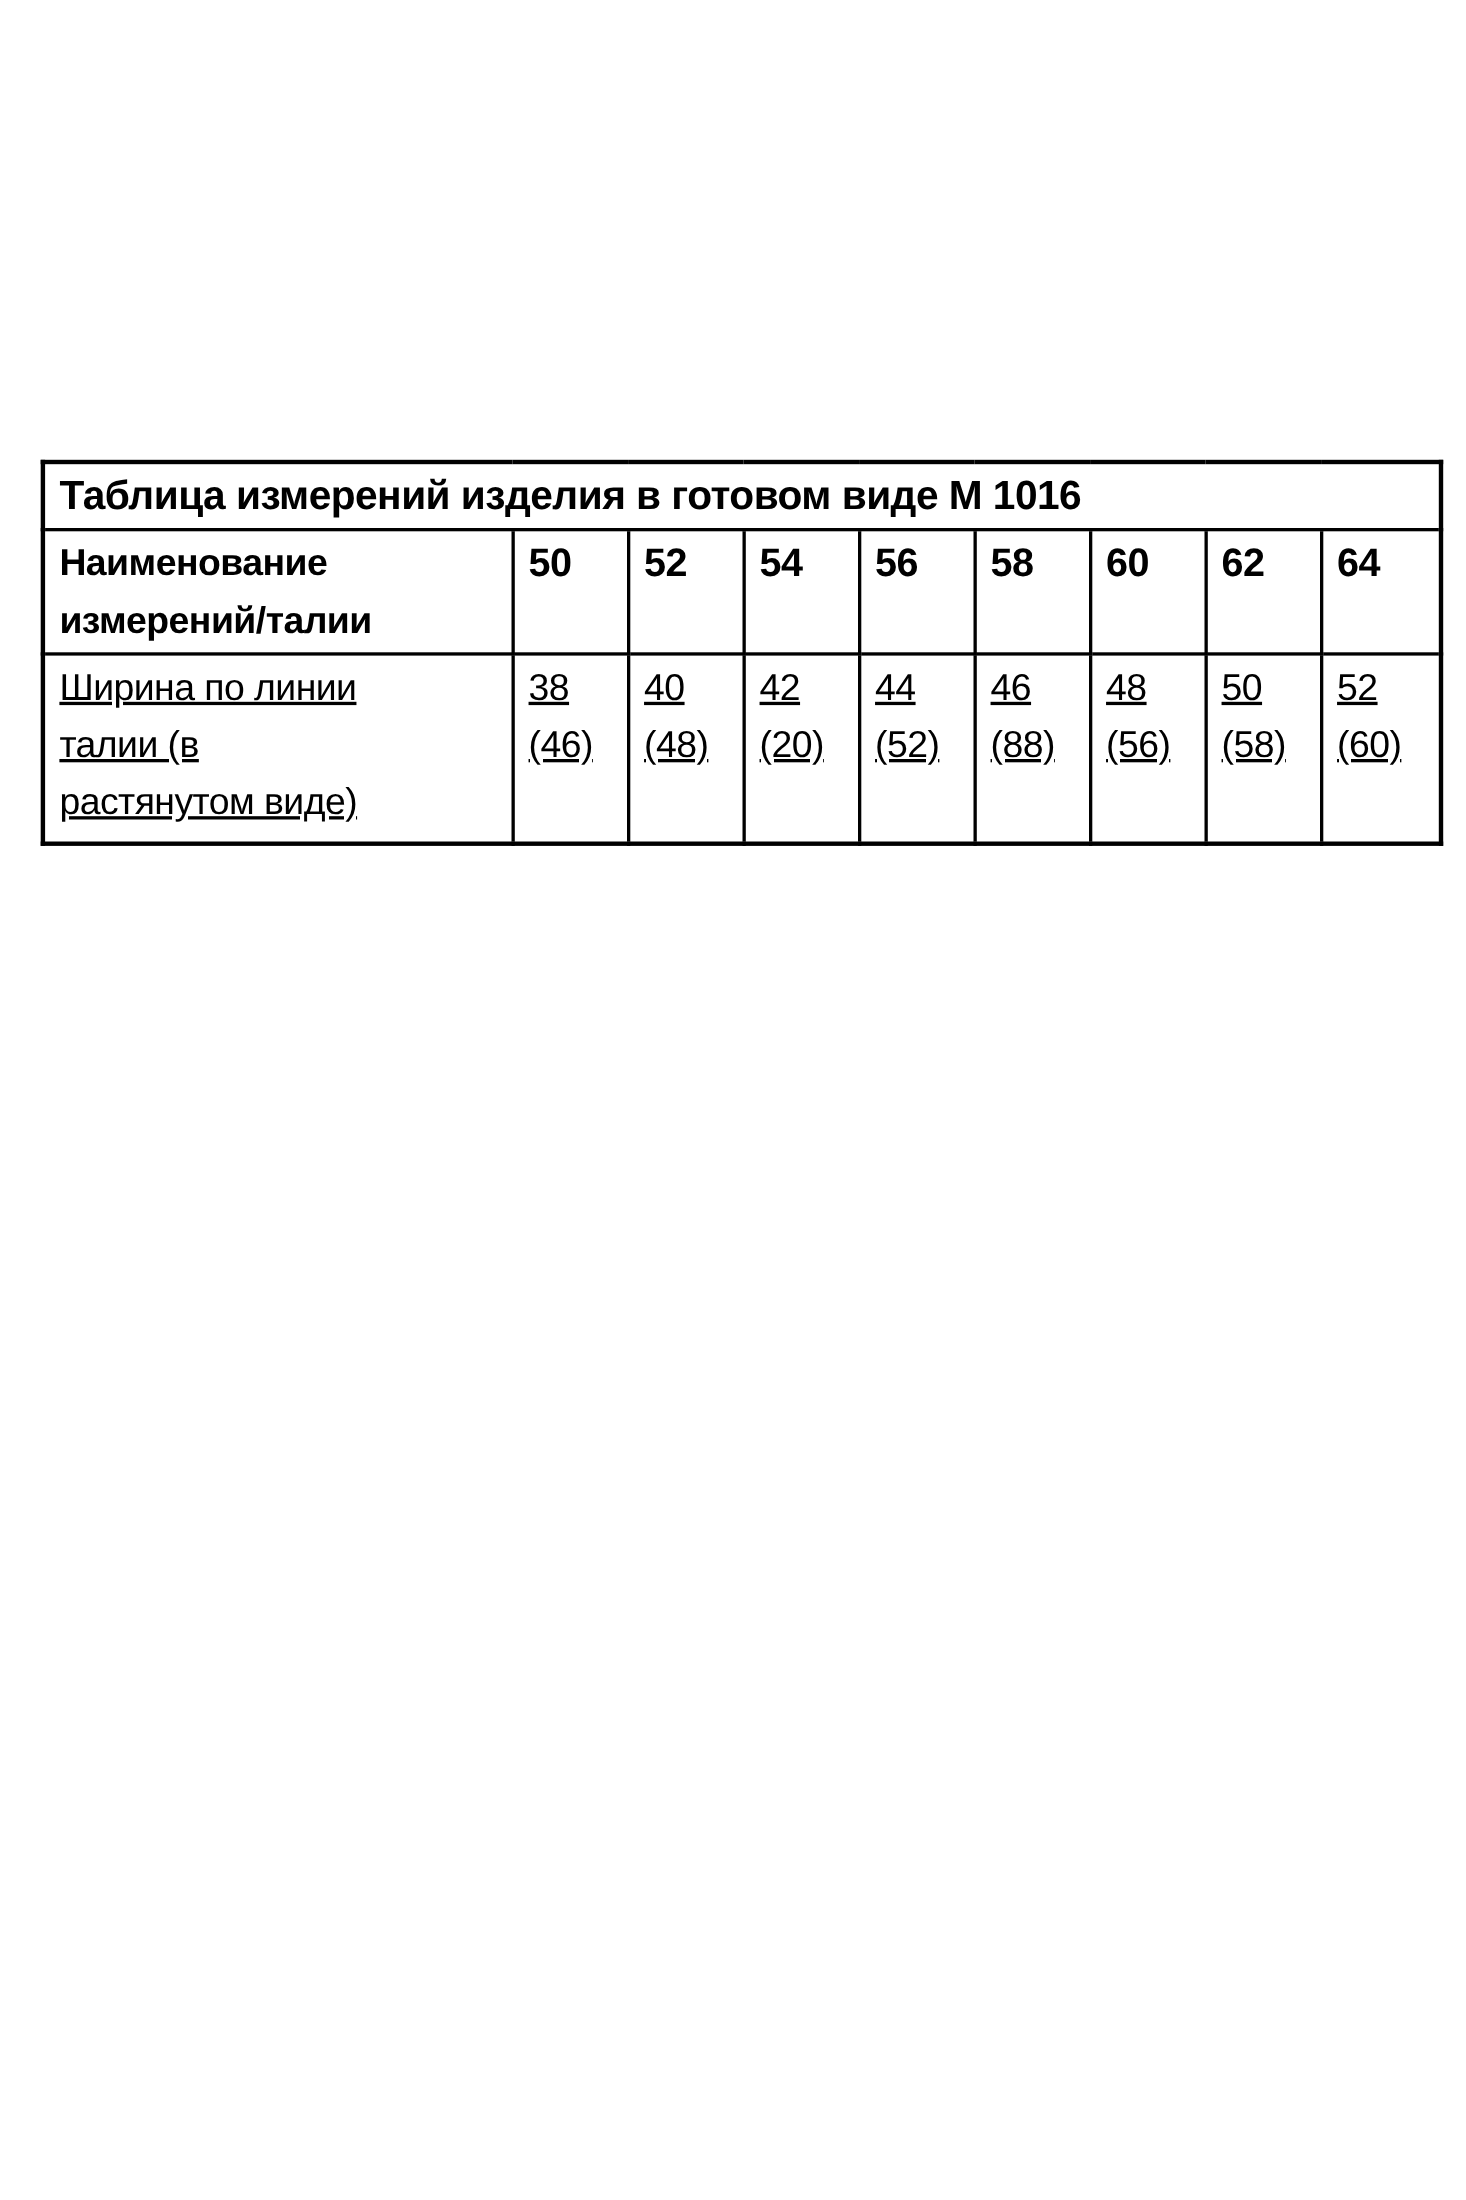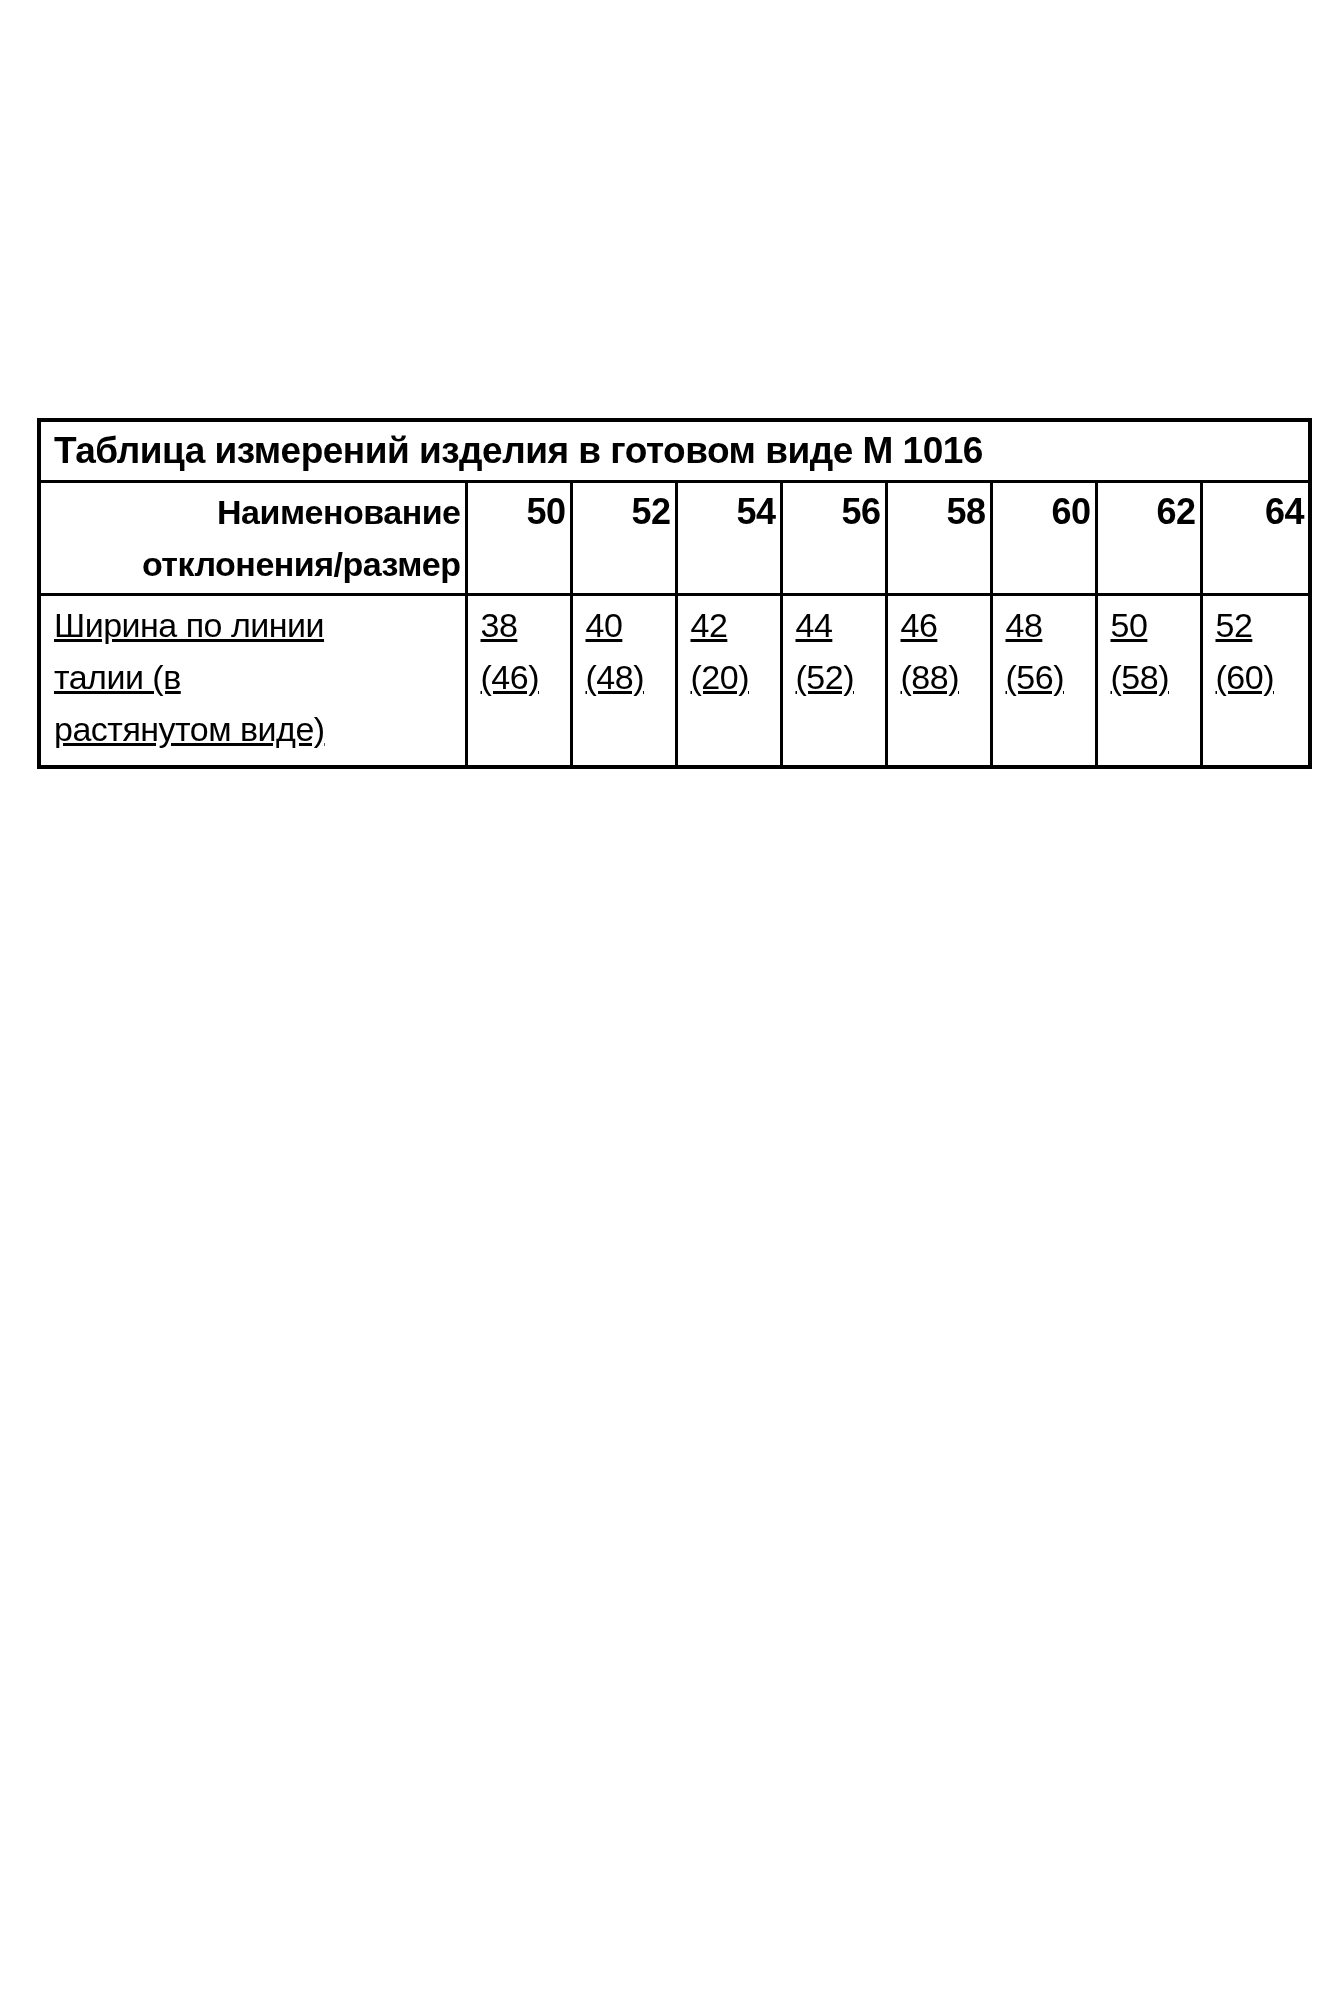--- a/index.html
+++ b/index.html
@@ -42,21 +42,20 @@
   tr.r-title td {
     height: 52px;
     font-weight: bold;
     font-size: 37px;
     line-height: 52px;
     white-space: nowrap;
   }
   tr.r-head td {
     height: 103px;
     font-weight: bold;
-    text-align: right;
   }
   tr.r-head td.size-cell {
     font-size: 36px;
   }
   tr.r-width td {
     height: 163px;
     text-decoration: underline;
   }
   tr.r-length td {
     height: 48px;
@@ -88,21 +87,21 @@
         <col style="width:105px">
         <col style="width:109px">
     </colgroup>
     <tbody>
       <tr class="r-title">
         <td colspan="9">Таблица измерений изделия в готовом виде М 1016</td>
       </tr>
       <tr class="r-head">
         <td>
           <span class="cell-line">Наименование</span>
-          <span class="cell-line">отклонения/размер</span>
+          <span class="cell-line">измерений/талии</span>
         </td>
         <td class="size-cell">50</td>
         <td class="size-cell">52</td>
         <td class="size-cell">54</td>
         <td class="size-cell">56</td>
         <td class="size-cell">58</td>
         <td class="size-cell">60</td>
         <td class="size-cell">62</td>
         <td class="size-cell">64</td>
       </tr>

